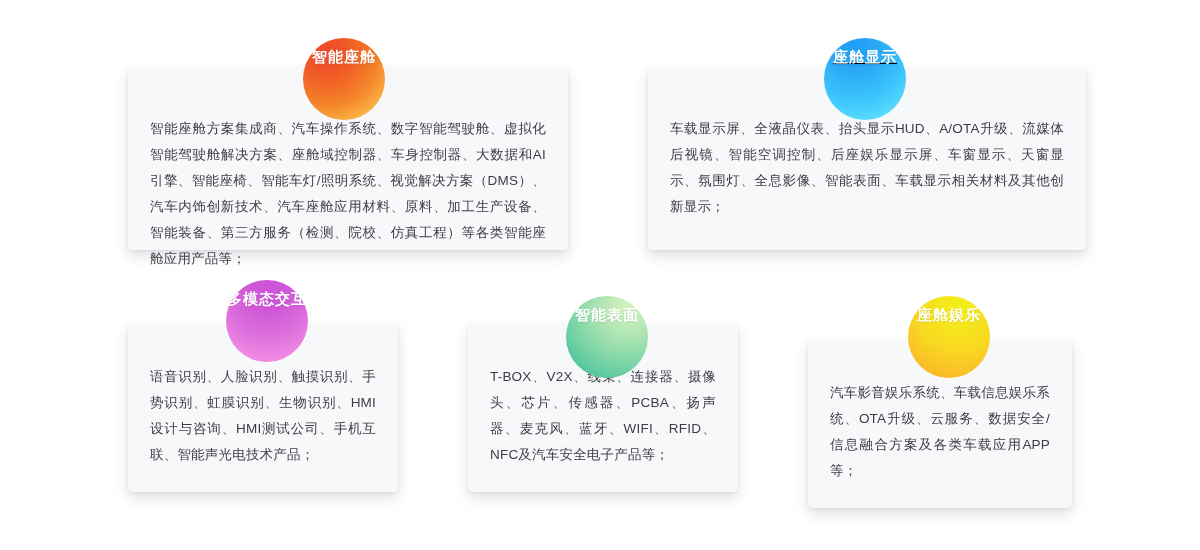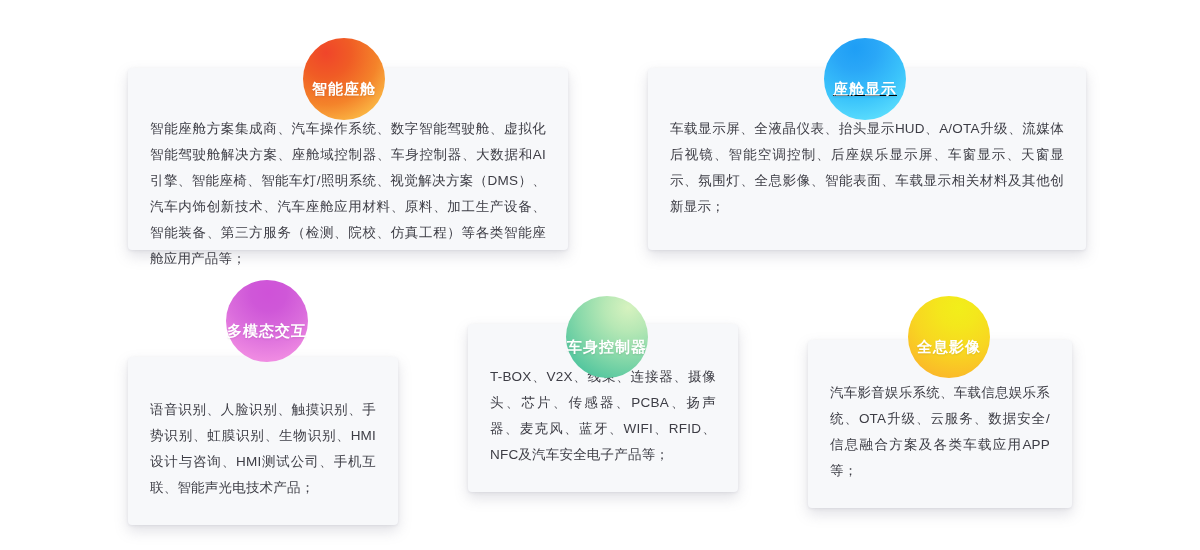--- a/index.html
+++ b/index.html
@@ -44,21 +44,21 @@
     box-sizing: border-box;
   }
 
   
   .badge {
     position: absolute;
     width: 82px;
     height: 82px;
     border-radius: 50%;
     display: flex;
-    align-items: center;
+    align-items: flex-start;
     justify-content: center;
     z-index: 5;
   }
   .badge-label {
     color: #ffffff;
     font-size: 15px;
     font-weight: bold;
     letter-spacing: 1px;
     white-space: nowrap;
     text-shadow: 0 1px 2px rgba(0,0,0,0.10);
@@ -77,21 +77,21 @@
   
   #card-cockpit-display { left: 648px; top: 68px; width: 438px; height: 182px; }
   #card-cockpit-display .card-body { top: 48px; padding: 0 22px 0 22px; }
   #badge-cockpit-display {
     left: 824px; top: 38px;
     background: radial-gradient(circle at 38% 12%, #1e9ef5 0%, #2aa7f7 25%, #3cc5fb 60%, #5fe0fd 88%, #6ae8fe 100%);
     text-decoration: underline;
   }
 
   
-  #card-multimodal { left: 128px; top: 357px; width: 270px; height: 168px; }
+  #card-multimodal { left: 128px; top: 324px; width: 270px; height: 168px; }
   #card-multimodal .card-body { top: 40px; padding: 0 22px 0 22px; }
   #badge-multimodal {
     left: 226px; top: 280px;
     background: radial-gradient(circle at 52% 16%, #cf52d8 0%, #cf57d8 22%, #da6cdc 50%, #ef8ae2 82%, #f59ee6 100%);
   }
 
   
   #card-cockpit-electronics { left: 468px; top: 324px; width: 270px; height: 168px; }
   #card-cockpit-electronics .card-body { top: 40px; padding: 0 22px 0 22px; }
   #badge-cockpit-electronics {
@@ -130,23 +130,23 @@
     <div class="card-body">语音识别、人脸识别、触摸识别、手势识别、虹膜识别、生物识别、HMI设计与咨询、HMI测试公司、手机互联、智能声光电技术产品；</div>
   </div>
   <div class="badge" id="badge-multimodal">
     <span class="badge-label">多模态交互</span>
   </div>
 
   <div class="card" id="card-cockpit-electronics">
     <div class="card-body">T-BOX、V2X、线束、连接器、摄像头、芯片、传感器、PCBA、扬声器、麦克风、蓝牙、WIFI、RFID、NFC及汽车安全电子产品等；</div>
   </div>
   <div class="badge" id="badge-cockpit-electronics">
-    <span class="badge-label">车身控制器</span>
+    <span class="badge-label">智能表面</span>
   </div>
 
   <div class="card" id="card-cockpit-entertainment">
     <div class="card-body">汽车影音娱乐系统、车载信息娱乐系统、OTA升级、云服务、数据安全/信息融合方案及各类车载应用APP等；</div>
   </div>
   <div class="badge" id="badge-cockpit-entertainment">
-    <span class="badge-label">全息影像</span>
+    <span class="badge-label">座舱娱乐</span>
   </div>
 
 </div>
 
 </body></html>

